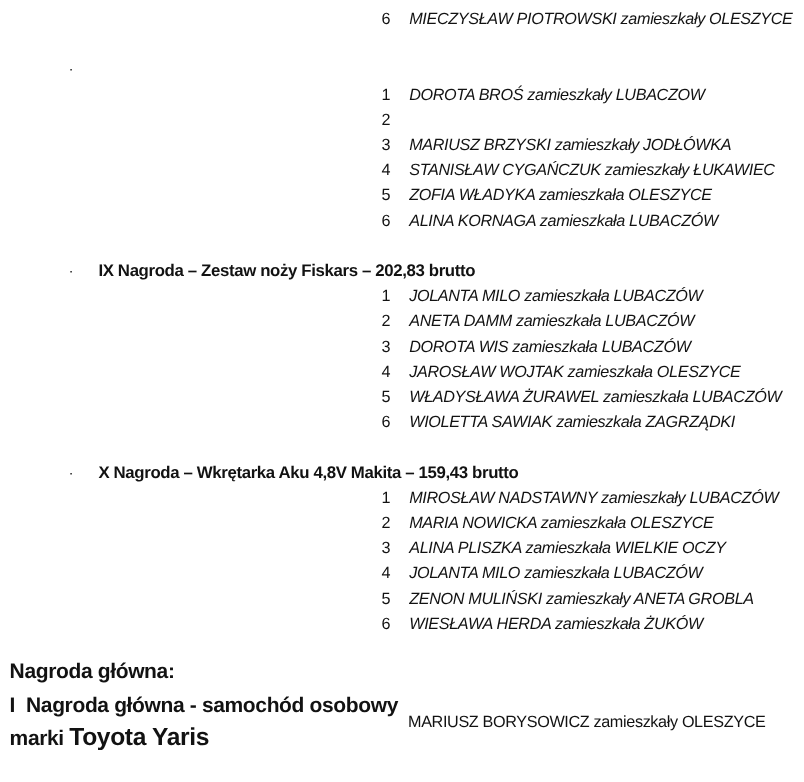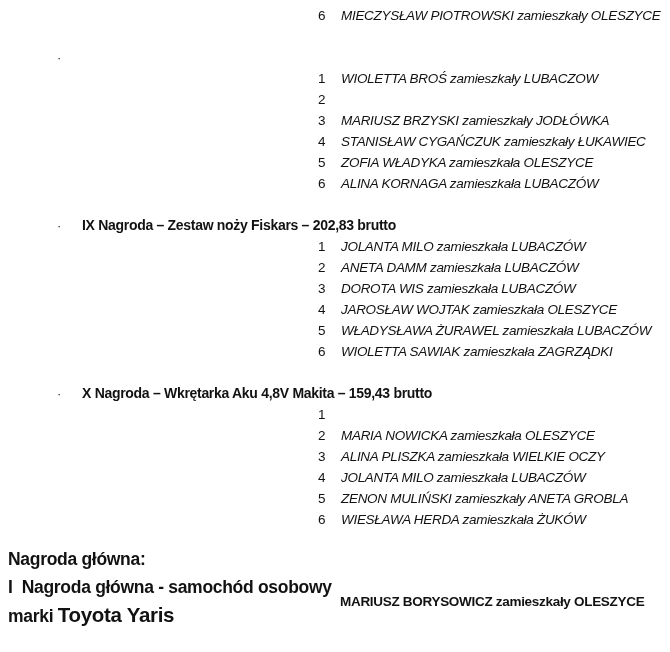--- a/index.html
+++ b/index.html
@@ -87,42 +87,41 @@
     white-space: pre-wrap;
   }
   .main-prize .car {
     font-size: 20.5px;
   }
   .footer-winner {
     font-size: 13.5px;
     letter-spacing: -0.3px;
     margin-left: 0px;
     white-space: nowrap;
-    font-weight: bold;
   }
 </style>
 </head>
 <body>
 
 <div class="page">
 
   <div class="entry">
     <span class="num">6</span>
     <span class="who">MIECZYSŁAW PIOTROWSKI zamieszkały OLESZYCE</span>
   </div>
 
   <div id="sections">
   <div class="section">
     <div class="heading">
       <span class="bullet">·</span>
     </div>
     <div class="winners">
   <div class="entry">
     <span class="num">1</span>
-    <span class="who">WIOLETTA BROŚ zamieszkały LUBACZOW</span>
+    <span class="who">DOROTA BROŚ zamieszkały LUBACZOW</span>
   </div>
 
   <div class="entry">
     <span class="num">2</span>
   </div>
 
   <div class="entry">
     <span class="num">3</span>
     <span class="who">MARIUSZ BRZYSKI zamieszkały JODŁÓWKA</span>
   </div>
@@ -183,20 +182,21 @@
   </div>
 
   <div class="section">
     <div class="heading">
       <span class="bullet">·</span>
       <span class="title">X Nagroda – Wkrętarka Aku 4,8V Makita – 159,43 brutto</span>
     </div>
     <div class="winners">
   <div class="entry">
     <span class="num">1</span>
+    <span class="who">MIROSŁAW NADSTAWNY zamieszkały LUBACZÓW</span>
   </div>
 
   <div class="entry">
     <span class="num">2</span>
     <span class="who">MARIA NOWICKA zamieszkała OLESZYCE</span>
   </div>
 
   <div class="entry">
     <span class="num">3</span>
     <span class="who">ALINA PLISZKA zamieszkała WIELKIE OCZY</span>

